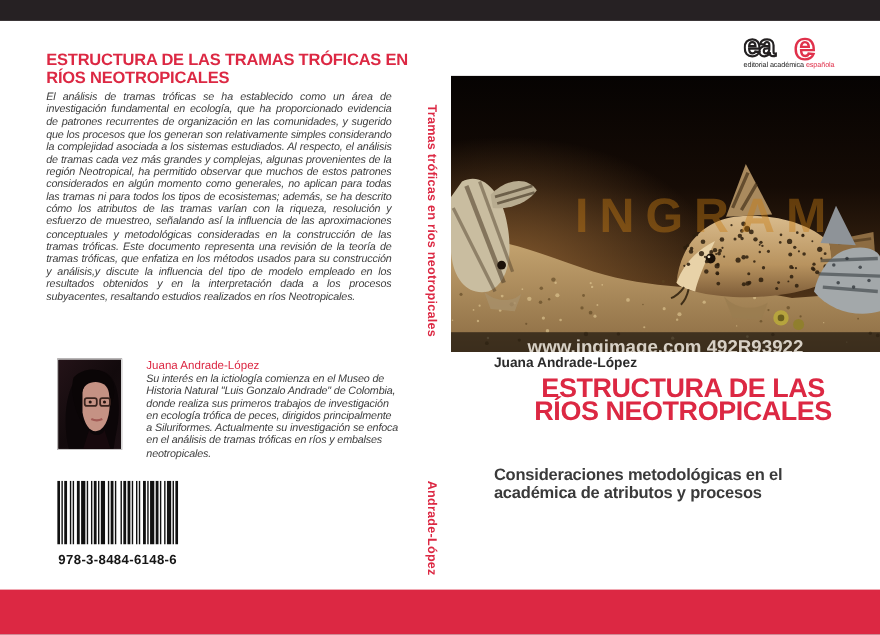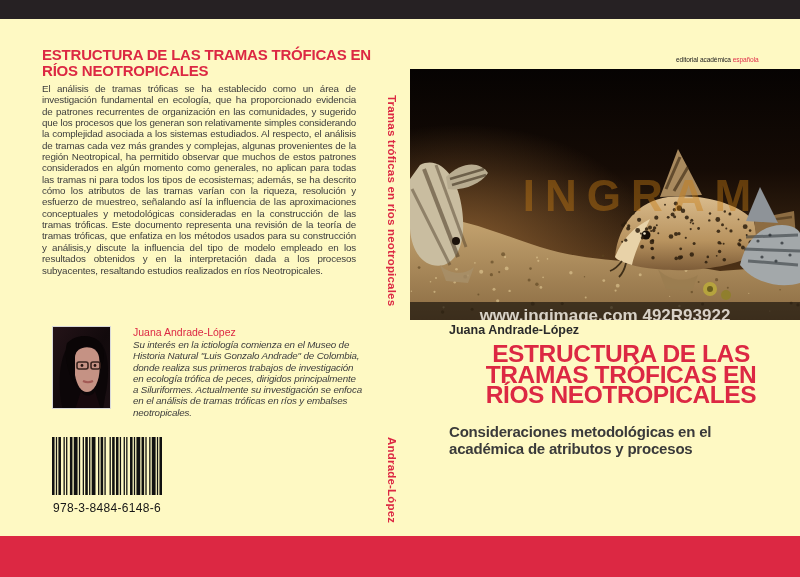--- a/index.html
+++ b/index.html
@@ -1,36 +1,36 @@
 <!DOCTYPE html>
 <html><head>
 <meta charset="utf-8">
 <style>
   html,body{margin:0;padding:0;background:#888;}
   *{box-sizing:border-box;}
   #cover{
-    position:relative;width:800px;height:577px;background:#fef9c3;
+    position:relative;width:800px;height:577px;background:#ffffff;
     font-family:"Liberation Sans",sans-serif;overflow:hidden;
   }
   .abs{position:absolute;}
   
   #top-bar{left:0;top:0;width:800px;height:19px;background:#262123;}
   #bottom-bar{left:0;top:536px;width:800px;height:41px;background:#dc2843;}
   
   #back-title{left:42px;top:47px;width:330px;font-size:15px;font-weight:bold;
     line-height:15.5px;color:#dc2843;letter-spacing:-0.2px;}
   #back-body{left:42px;top:83px;width:314px;font-size:9.8px;line-height:11.35px;
-    color:#3d3d3d;text-align:justify;letter-spacing:-0.15px;}
+    color:#3d3d3d;text-align:justify;letter-spacing:-0.15px;font-style:italic;}
   #author-photo{left:52px;top:326px;width:59px;height:83px;background:#17090d;
     border:1px solid #d8d8d8;overflow:hidden;}
   #author-name-back{left:133px;top:326px;width:230px;font-size:10.5px;color:#dc2843;}
   #author-bio{left:133px;top:339px;width:229px;font-size:9.8px;line-height:11.3px;
     color:#3d3d3d;letter-spacing:-0.15px;font-style:italic;}
   #barcode-block{left:50px;top:437px;width:114px;height:76px;text-align:center;}
-  #isbn-text{margin-top:2px;font-size:12px;font-weight:normal;color:#161616;
+  #isbn-text{margin-top:2px;font-size:12px;font-weight:bold;color:#161616;
     letter-spacing:0.3px;}
   #publisher-line{left:185px;top:460px;font-size:13.5px;font-weight:bold;color:#1d1d1d;}
   #publisher-line .red{color:#e64a5e;}
   
   .spine-text{writing-mode:vertical-rl;color:#dc2843;font-weight:bold;
     font-size:11.5px;letter-spacing:0.2px;}
   #spine-title{left:386px;top:95px;}
   #spine-author{left:386px;top:437px;}
   
   #eae-logo{left:676px;top:27px;width:84px;height:30px;}
@@ -117,20 +117,26 @@
         <rect x="104.88" y="0" width="1.28" height="58" fill="#111"></rect>
         <rect x="107.44" y="0" width="2.56" height="58" fill="#111"></rect>
       </svg>
     <div id="isbn-text">978-3-8484-6148-6</div>
   </div>
 
 
   <div class="abs spine-text" id="spine-title">Tramas tróficas en ríos neotropicales</div>
   <div class="abs spine-text" id="spine-author">Andrade-López</div>
 
+  <div class="abs" id="eae-logo">
+    <svg width="84" height="30" viewBox="0 0 84 30">
+      <text x="0" y="24" font-family="Liberation Sans, sans-serif" font-size="28" font-weight="bold" letter-spacing="-2" fill="none" stroke="#232021" stroke-width="2">ea</text>
+      <text x="46" y="27" font-family="Liberation Sans, sans-serif" font-size="34" font-weight="bold" fill="none" stroke="#e0314b" stroke-width="2.2">e</text>
+    </svg>
+  </div>
   <div class="abs" id="eae-tagline">
     <span>editorial académica </span><span class="red">española</span>
   </div>
 
   <div class="abs" id="front-photo">
     <svg width="390" height="251" viewBox="0 0 390 251">
       <defs>
         <linearGradient id="fbg" x1="0" y1="0" x2="0" y2="1">
           <stop offset="0" stop-color="#060302"></stop>
             <stop offset="0.4" stop-color="#150b05"></stop>
@@ -357,20 +363,19 @@
       <text x="232" y="142" text-anchor="middle" font-family="Liberation Sans, sans-serif" font-size="44" font-weight="bold" letter-spacing="10" fill="#c87d14" opacity="0.42">INGRAM</text>
       <rect x="0" y="233" width="390" height="18" fill="#0c0805" opacity="0.62"></rect>
       <text x="195" y="252" text-anchor="middle" font-family="Liberation Sans, sans-serif" font-size="17" font-weight="bold" fill="#e8e2d8" opacity="0.9">www.ingimage.com 492R93922</text>
     </svg>
   </div>
 
   <div class="abs" id="front-author">Juana Andrade-López</div>
 
   <div class="abs" id="front-title">
     <div>ESTRUCTURA DE LAS</div>
-    <div>TRAMAS TRÓFICAS EN</div>
     <div>RÍOS NEOTROPICALES</div>
   </div>
 
   <div class="abs" id="front-subtitle">Consideraciones metodológicas en el académica de atributos y procesos</div>
 
   <div class="abs" id="bottom-bar"></div>
 </div>
 
 </body></html>

